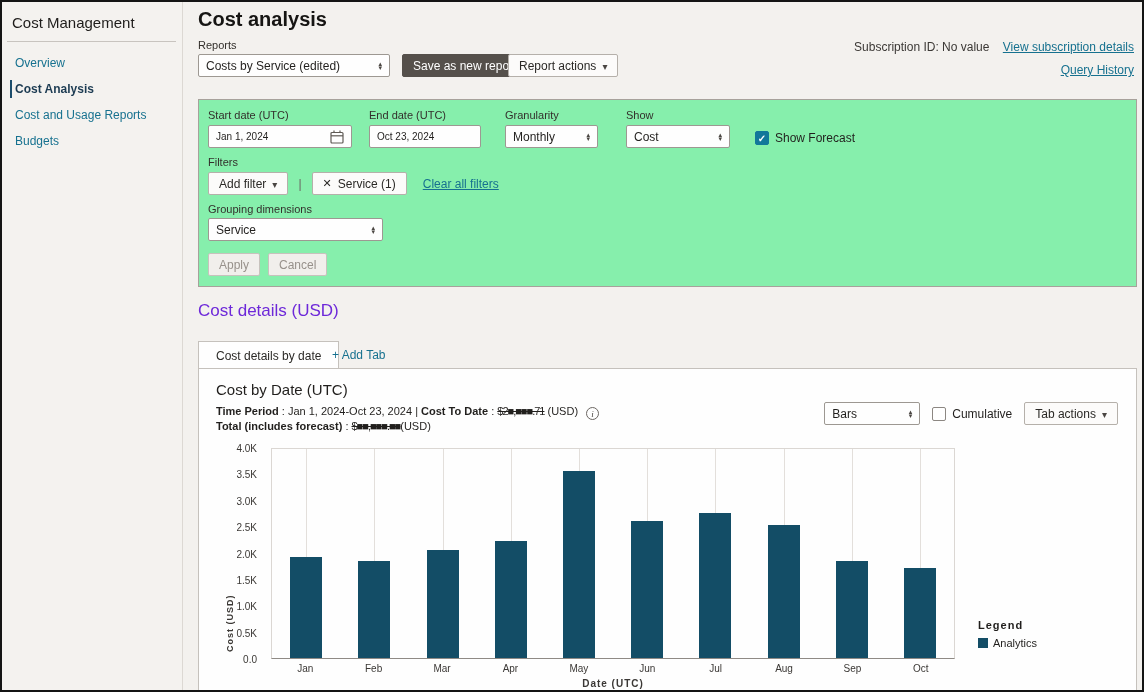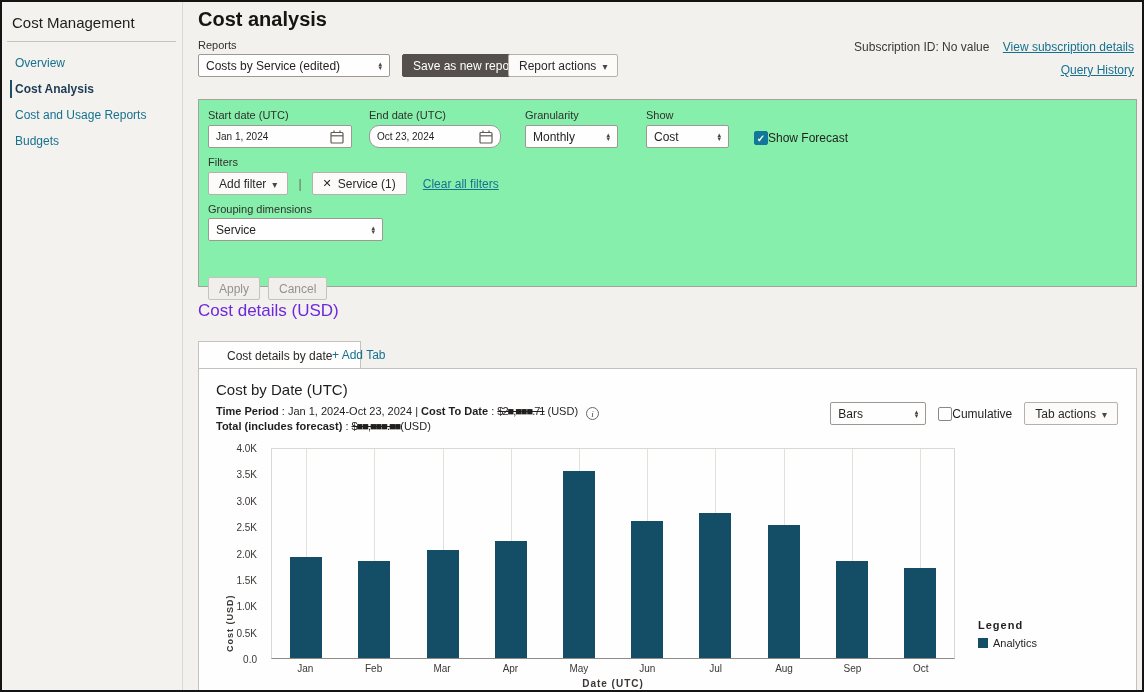--- a/index.html
+++ b/index.html
@@ -21,49 +21,49 @@
   .top-right { position:absolute; right:8px; top:38px; text-align:right; font-size:12px; color:#3b3835; }
   .top-right .row2 { margin-top:9px; }
   a.link { color:#16718f; text-decoration:underline; cursor:pointer; }
 
   .field-label { font-size:11px; color:#33302c; margin-bottom:4px; }
 
   
   .select { display:flex; align-items:center; justify-content:space-between; background:#fefefe; border:1px solid #9d9892; border-radius:2px; height:23px; padding:0 7px; font-size:12px; color:#211f1d; cursor:pointer; }
   .btn { display:inline-flex; align-items:center; justify-content:center; gap:6px; height:23px; padding:0 10px; font-size:12px; border-radius:2px; cursor:pointer; border:1px solid #b5b0aa; background:#fcfbfa; color:#2b2926; }
   .btn.primary { background:#55504b; border-color:#55504b; color:#ffffff; }
-  .btn.disabled { background:#f1efec; color:#97918b; border-color:#c7c2bd;margin-top:24px; }
+  .btn.disabled { background:#f1efec; color:#97918b; border-color:#c7c2bd; }
   .caret::after { content:"▾"; font-size:10px; color:#4a4642; }
   .textinput { display:flex; align-items:center; justify-content:space-between; background:#fefefe; border:1px solid #9d9892; border-radius:2px; height:23px; padding:0 7px; }
   .textinput input { border:none; outline:none; width:100px; font-size:10px; color:#211f1d; font-family:"Liberation Sans",sans-serif; background:transparent; }
   .checkbox { width:14px; height:14px; border:1px solid #8c8782; border-radius:2px; background:#fff; display:inline-flex; align-items:center; justify-content:center; cursor:pointer; }
   .checkbox.checked { background:#12789a; border-color:#12789a; }
   .checkbox.checked::after { content:"✓"; color:#fff; font-size:10px; font-weight:700; }
-  .chk-row { display:flex; align-items:center; gap:0; font-size:12px; color:#211f1d; }
+  .chk-row { display:flex; align-items:center; gap:6px; font-size:12px; color:#211f1d; }
 
   
   .reports-label { position:absolute; left:14px; top:37px; }
   .reports-select { position:absolute; left:14px; top:52px; width:192px; }
   .save-btn { position:absolute; left:218px; top:52px; }
   .report-actions-btn { position:absolute; left:324px; top:52px; }
 
   
   .filter-panel { position:absolute; left:14px; top:97px; width:939px; height:188px; background:#86efac; border:1px solid #a7a19b; }
   .fp-row1 { position:absolute; left:9px; top:9px; display:flex; gap:17px; align-items:flex-start; }
   .fp-forecast { margin-top:22px; margin-left:8px; }
   .fp-filters-label { position:absolute; left:9px; top:40px;margin-top:16px; }
   .fp-filters-row { position:absolute; left:9px; top:72px; display:flex; align-items:center; gap:10px; }
   .sep { color:#6b6662; font-size:12px; }
   .fp-group-label { position:absolute; left:9px; top:103px; }
   .fp-group-select { position:absolute; left:9px; top:118px; width:175px; }
   .fp-buttons { position:absolute; left:9px; top:153px; display:flex; gap:8px; }
 
   
   .section-title { position:absolute; left:14px; top:299px; font-size:17px; font-weight:400; color:#6d28d9; }
-  .tab { position:absolute; left:14px; top:339px; height:28px; padding:0 28px; display:flex; align-items:center; background:#fefefe; border:1px solid #c5c1bc; border-bottom:none; font-size:12px; color:#2b2926; cursor:pointer; }
+  .tab { position:absolute; left:14px; top:339px; height:28px; padding:0 17px; display:flex; align-items:center; background:#fefefe; border:1px solid #c5c1bc; border-bottom:none; font-size:12px; color:#2b2926; cursor:pointer; }
   .add-tab { position:absolute; left:148px; top:346px; font-size:12px; color:#16718f; text-decoration:none; cursor:pointer; }
 
   .chart-card { position:absolute; left:14px; top:366px; width:939px; height:340px; background:#fefefe; border:1px solid #c5c1bc; }
   .chart-title { position:absolute; left:17px; top:12px; font-size:15px; font-weight:400; color:#211f1d; }
   .meta1 { position:absolute; left:17px; top:36px; font-size:11px; color:#211f1d; }
   .meta2 { position:absolute; left:17px; top:51px; font-size:11px; color:#211f1d; }
   .meta1 b, .meta2 b { font-weight:700; }
   .redacted { text-decoration:line-through; letter-spacing:-1px; }
   .info-icon { display:inline-block; width:13px; height:13px; border:1px solid #6b6662; border-radius:50%; font-size:9px; font-family:"Liberation Serif",serif; font-style:italic; text-align:center; line-height:12px; color:#4a4642; margin-left:8px; vertical-align:-2px; }
   .chart-controls { position:absolute; right:18px; top:33px; display:flex; align-items:center; gap:12px; }
@@ -141,21 +141,21 @@
             <svg class="cal" width="14" height="14" viewBox="0 0 14 14">
                 <rect x="1" y="2.5" width="12" height="10.5" rx="1" fill="none" stroke="#5f5a55" stroke-width="1.2"></rect>
                 <line x1="1" y1="5.8" x2="13" y2="5.8" stroke="#5f5a55" stroke-width="1.2"></line>
                 <line x1="4" y1="0.5" x2="4" y2="3" stroke="#5f5a55" stroke-width="1.2"></line>
                 <line x1="10" y1="0.5" x2="10" y2="3" stroke="#5f5a55" stroke-width="1.2"></line>
               </svg>
           </div>
         </div>
         <div>
           <div class="field-label">End date (UTC)</div>
-          <div class="textinput" style="width:132px;border-radius:10px;">
+          <div class="textinput" style="width:112px;">
             <input value="Oct 23, 2024" style="">
             <svg class="cal" width="14" height="14" viewBox="0 0 14 14">
                 <rect x="1" y="2.5" width="12" height="10.5" rx="1" fill="none" stroke="#5f5a55" stroke-width="1.2"></rect>
                 <line x1="1" y1="5.8" x2="13" y2="5.8" stroke="#5f5a55" stroke-width="1.2"></line>
                 <line x1="4" y1="0.5" x2="4" y2="3" stroke="#5f5a55" stroke-width="1.2"></line>
                 <line x1="10" y1="0.5" x2="10" y2="3" stroke="#5f5a55" stroke-width="1.2"></line>
               </svg>
           </div>
         </div>
         <div style="margin-left:7px;">
@@ -163,21 +163,21 @@
           <div class="select" style="width:93px;">
             <span>Monthly</span>
             <span class="stepper">
                 <span>▴</span>
                 <span>▾</span>
               </span>
           </div>
         </div>
         <div style="margin-left:11px;">
           <div class="field-label">Show</div>
-          <div class="select" style="width:83px;">
+          <div class="select" style="width:104px;">
             <span>Cost</span>
             <span class="stepper">
                 <span>▴</span>
                 <span>▾</span>
               </span>
           </div>
         </div>
         <div class="chk-row fp-forecast">
           <span class="checkbox checked"></span>
           <span>Show Forecast</span>

